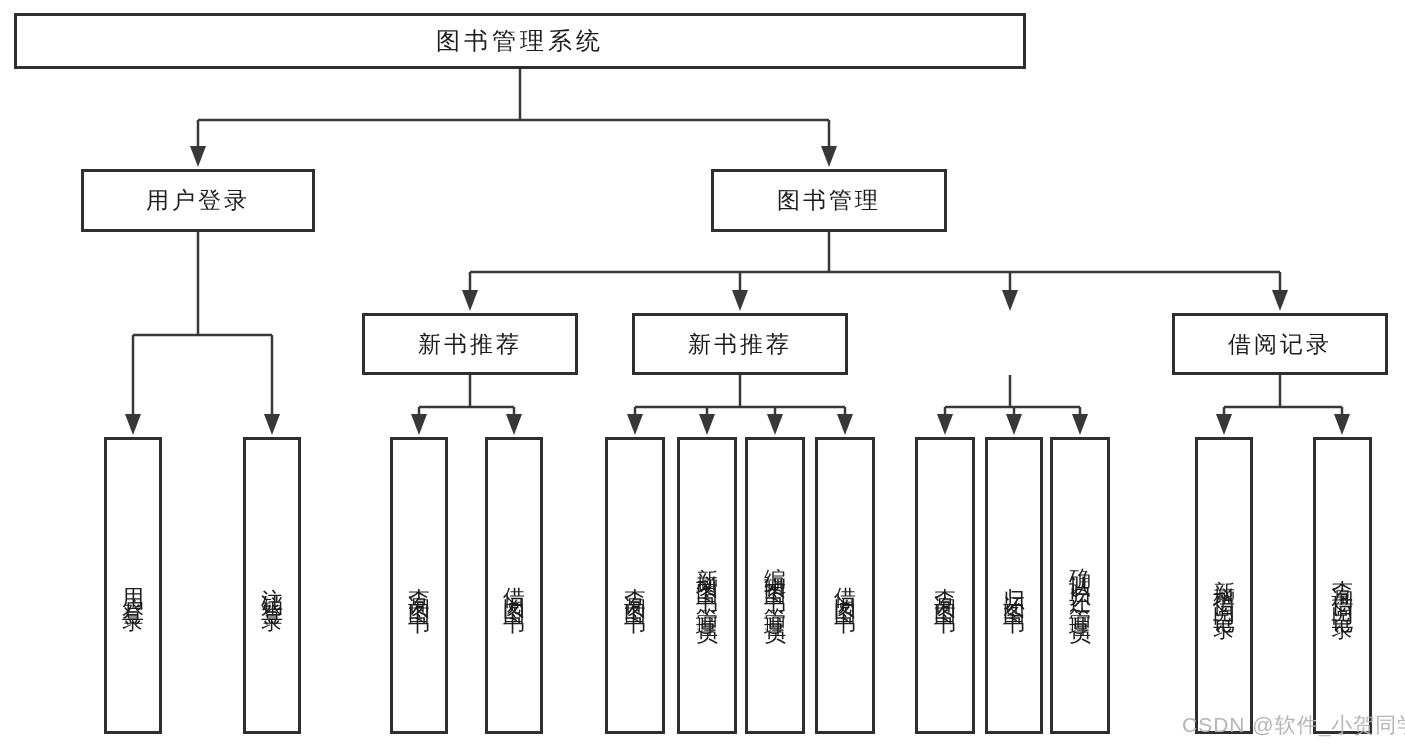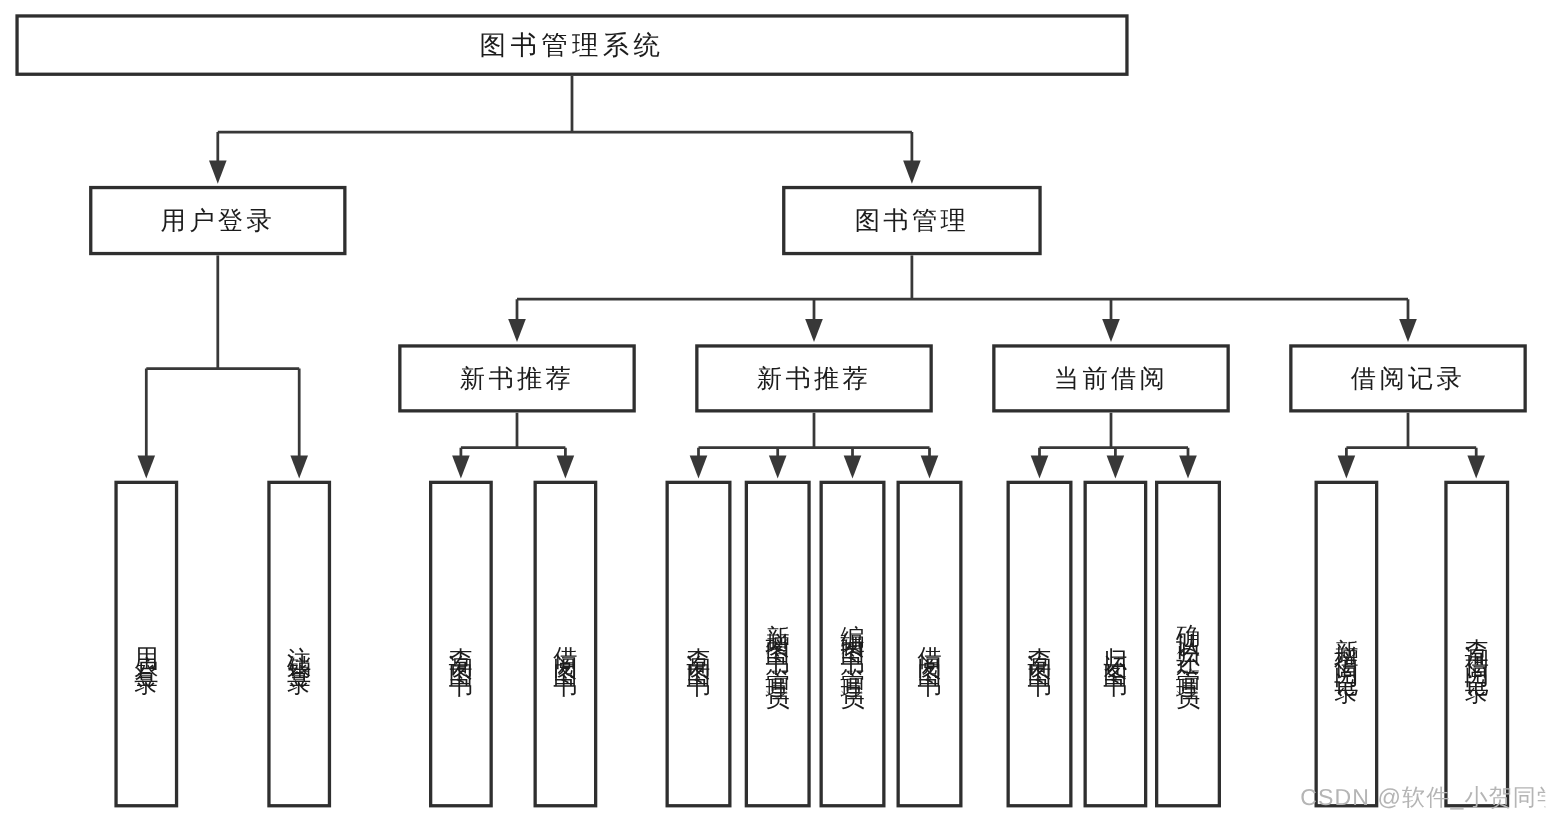--- a/index.html
+++ b/index.html
@@ -83,23 +83,20 @@
   <div class="box hnode" style="left:362px;top:313px;width:216px;height:62px;">
     <span>新书推荐</span>
   </div>
 
   <div class="box hnode" style="left:711px;top:169px;width:236px;height:63px;">
     <span>图书管理</span>
   </div>
   <div class="box hnode" style="left:632px;top:313px;width:216px;height:62px;">
     <span>新书推荐</span>
   </div>
-  <div class="box hnode" style="left:902px;top:313px;width:216px;height:62px;">
-    <span>当前借阅</span>
-  </div>
   <div class="box hnode" style="left:1172px;top:313px;width:216px;height:62px;">
     <span>借阅记录</span>
   </div>
 
   <div class="box leaf" style="left:104px;top:437px;width:58px;height:297px;">
     <span>用户登录</span>
   </div>
   <div class="box leaf" style="left:243px;top:437px;width:58px;height:297px;">
     <span>注销登录</span>
   </div>

